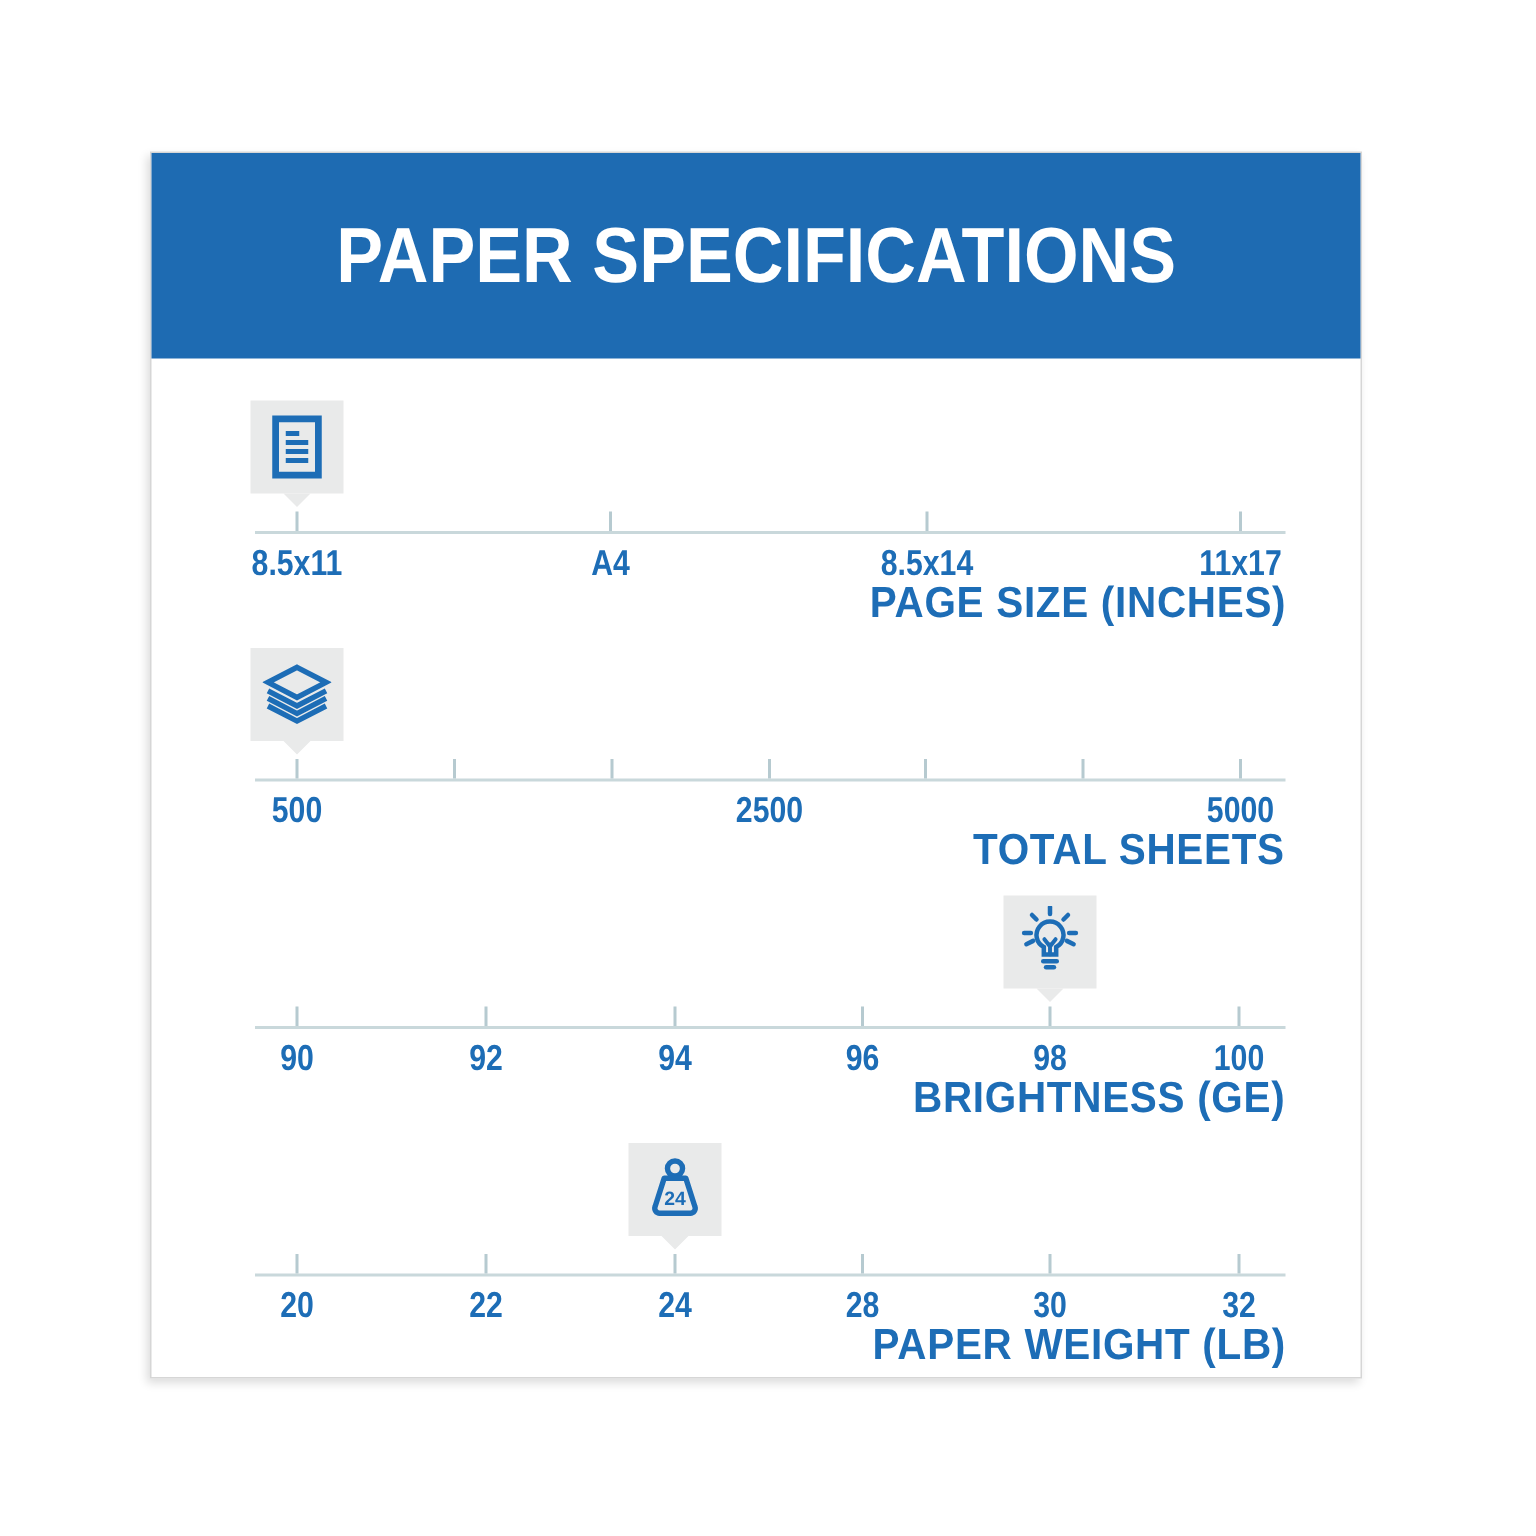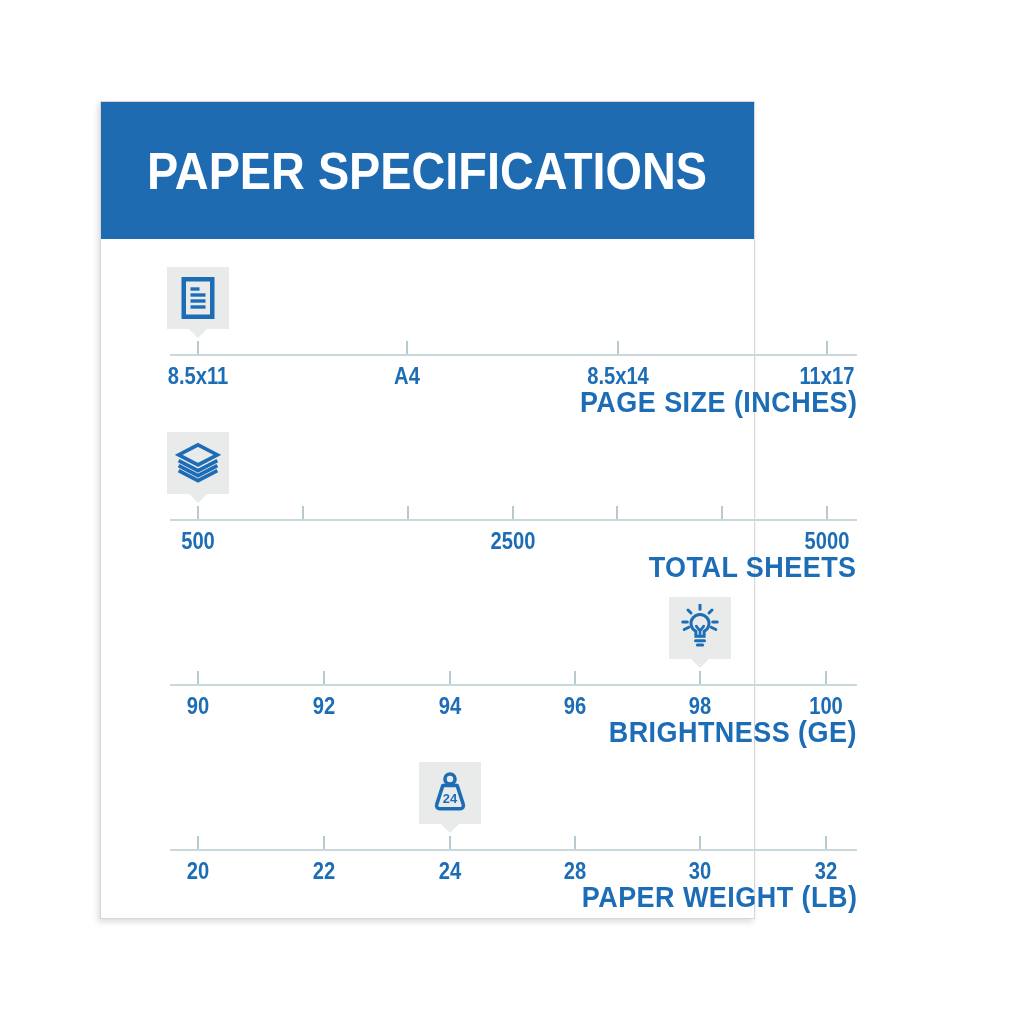--- a/index.html
+++ b/index.html
@@ -1,21 +1,21 @@
 <!DOCTYPE html>
 <html><head>
 <meta charset="utf-8">
 <style>
   html,body{margin:0;padding:0;}
   body{
     width:1024px;height:1024px;position:relative;background:#ffffff;
     font-family:"Liberation Sans", sans-serif;overflow:hidden;
   }
   .card{
-    position:absolute;left:100px;top:101px;width:655px;height:818px;
+    position:absolute;left:100px;top:101px;width:808px;height:818px;
     background:#ffffff;border:1px solid var(--card_border);
     box-shadow:-2px 3px 6px rgba(0,0,0,.14);box-sizing:border-box;
   }
   .header{
     position:absolute;left:0;top:0;right:0;height:137px;
     background:var(--header_bg);
     display:flex;align-items:center;justify-content:center;
   }
   .header h1{
     margin:0;color:#ffffff;font-size:52px;font-weight:700;

